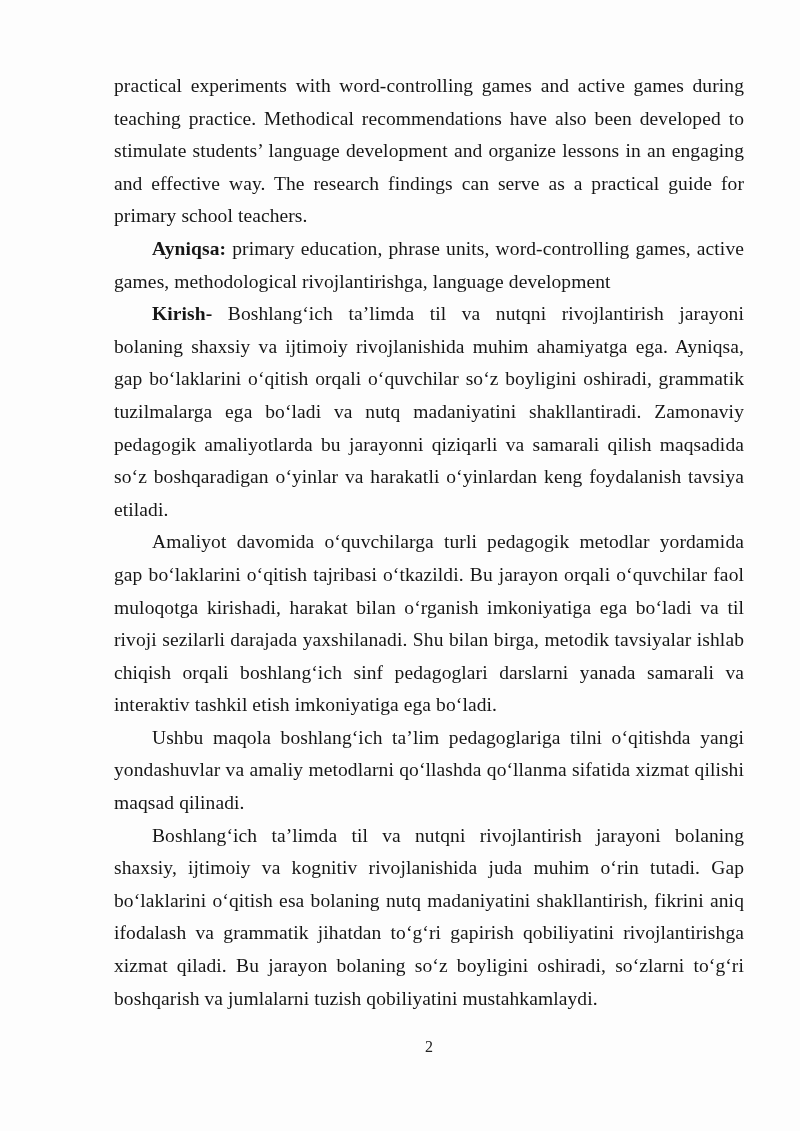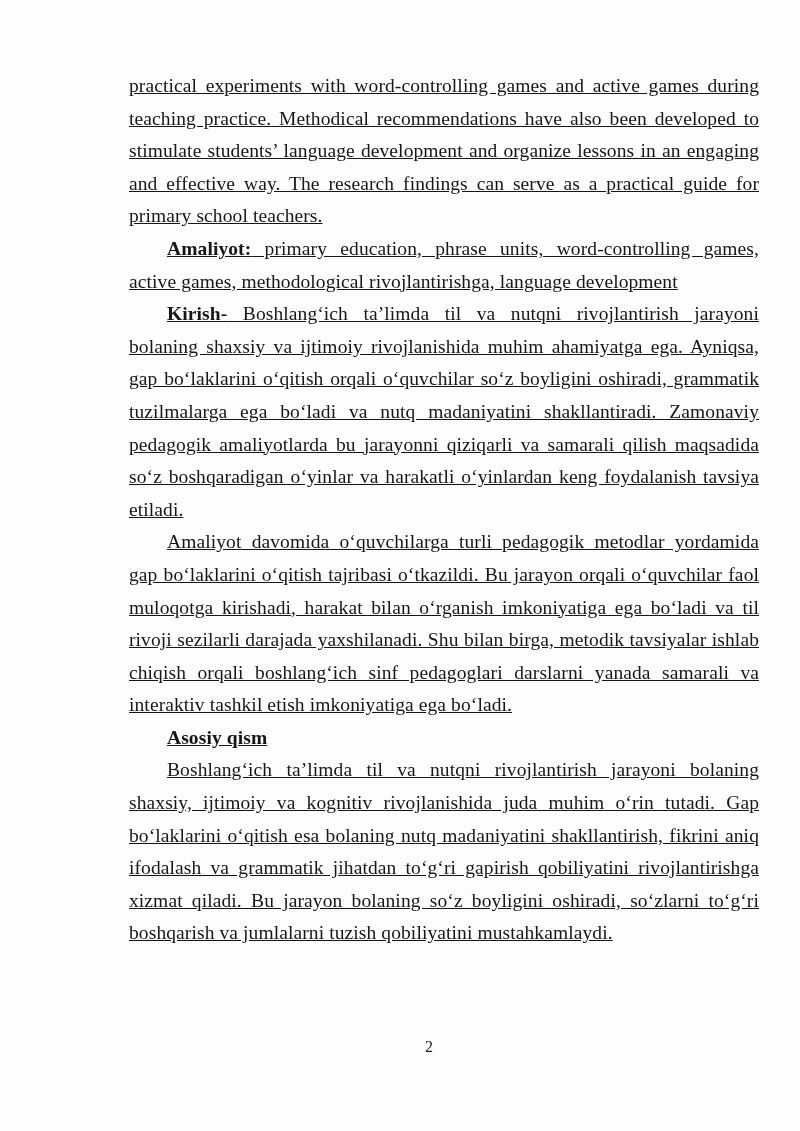--- a/index.html
+++ b/index.html
@@ -11,24 +11,23 @@
     position: relative;
     width: 800px;
     height: 1131px;
     background: #fdfdfd;
     overflow: hidden;
     font-family: "Liberation Serif", "DejaVu Serif", serif;
     color: #161616;
   }
   .content {
     position: absolute;
-    left: 129px;
+    left: 114px;
     top: 70px;
     width: 630px;
-    text-decoration: underline;
   }
   .para {
     margin: 0;
     padding: 0;
     font-size: 19.5px;
     line-height: 32.6px;
     text-align: justify;
     letter-spacing: 0.1px;
   }
   .para.indent {
@@ -49,22 +48,22 @@
     line-height: 22px;
     color: #222222;
   }
 </style>
 </head>
 <body>
 
 <main class="page">
   <section class="content" id="paragraphs">
       <p class="para"><span>practical experiments with word-controlling games and active games during teaching practice. Methodical recommendations have also been developed to stimulate students’ language development and organize lessons in an engaging and effective way. The research findings can serve as a practical guide for primary school teachers.</span></p>
-      <p class="para indent"><span class="bold">Amaliyot:</span><span> primary education, phrase units, word-controlling games, active games, methodological rivojlantirishga, language development</span></p>
+      <p class="para indent"><span class="bold">Ayniqsa:</span><span> primary education, phrase units, word-controlling games, active games, methodological rivojlantirishga, language development</span></p>
       <p class="para indent"><span class="bold">Kirish-</span><span> Boshlangʻich ta’limda til va nutqni rivojlantirish jarayoni bolaning shaxsiy va ijtimoiy rivojlanishida muhim ahamiyatga ega. Ayniqsa, gap boʻlaklarini oʻqitish orqali oʻquvchilar soʻz boyligini oshiradi, grammatik tuzilmalarga ega boʻladi va nutq madaniyatini shakllantiradi. Zamonaviy pedagogik amaliyotlarda bu jarayonni qiziqarli va samarali qilish maqsadida soʻz boshqaradigan oʻyinlar va harakatli oʻyinlardan keng foydalanish tavsiya etiladi.</span></p>
       <p class="para indent"><span>Amaliyot davomida oʻquvchilarga turli pedagogik metodlar yordamida gap boʻlaklarini oʻqitish tajribasi oʻtkazildi. Bu jarayon orqali oʻquvchilar faol muloqotga kirishadi, harakat bilan oʻrganish imkoniyatiga ega boʻladi va til rivoji sezilarli darajada yaxshilanadi. Shu bilan birga, metodik tavsiyalar ishlab chiqish orqali boshlangʻich sinf pedagoglari darslarni yanada samarali va interaktiv tashkil etish imkoniyatiga ega boʻladi.</span></p>
-      <p class="para indent"><span class="bold">Asosiy qism</span></p>
+      <p class="para indent"><span>Ushbu maqola boshlangʻich ta’lim pedagoglariga tilni oʻqitishda yangi yondashuvlar va amaliy metodlarni qoʻllashda qoʻllanma sifatida xizmat qilishi maqsad qilinadi.</span></p>
       <p class="para indent"><span>Boshlangʻich ta’limda til va nutqni rivojlantirish jarayoni bolaning shaxsiy, ijtimoiy va kognitiv rivojlanishida juda muhim oʻrin tutadi. Gap boʻlaklarini oʻqitish esa bolaning nutq madaniyatini shakllantirish, fikrini aniq ifodalash va grammatik jihatdan toʻgʻri gapirish qobiliyatini rivojlantirishga xizmat qiladi. Bu jarayon bolaning soʻz boyligini oshiradi, soʻzlarni toʻgʻri boshqarish va jumlalarni tuzish qobiliyatini mustahkamlaydi.</span></p>
     </section>
   <footer class="footer">
     <span class="page-number">2</span>
   </footer>
 </main>
 
 </body></html>

